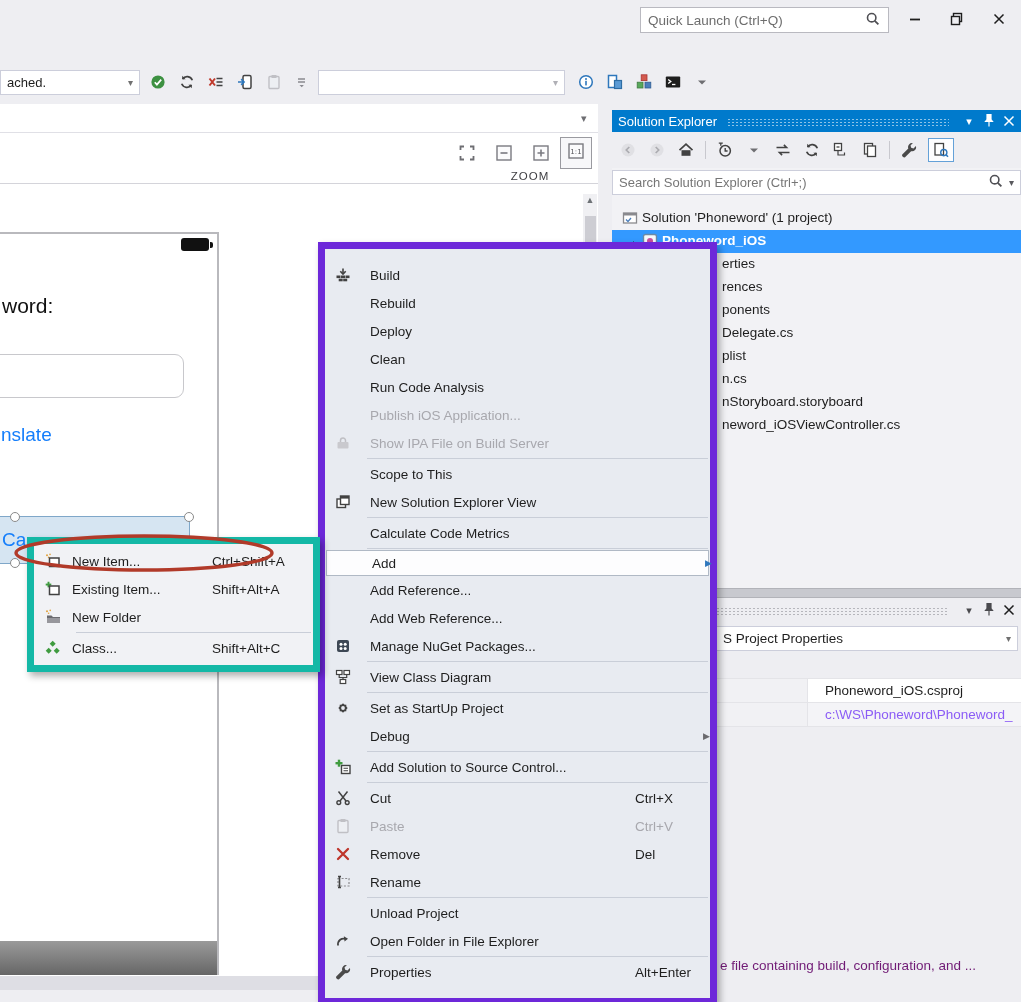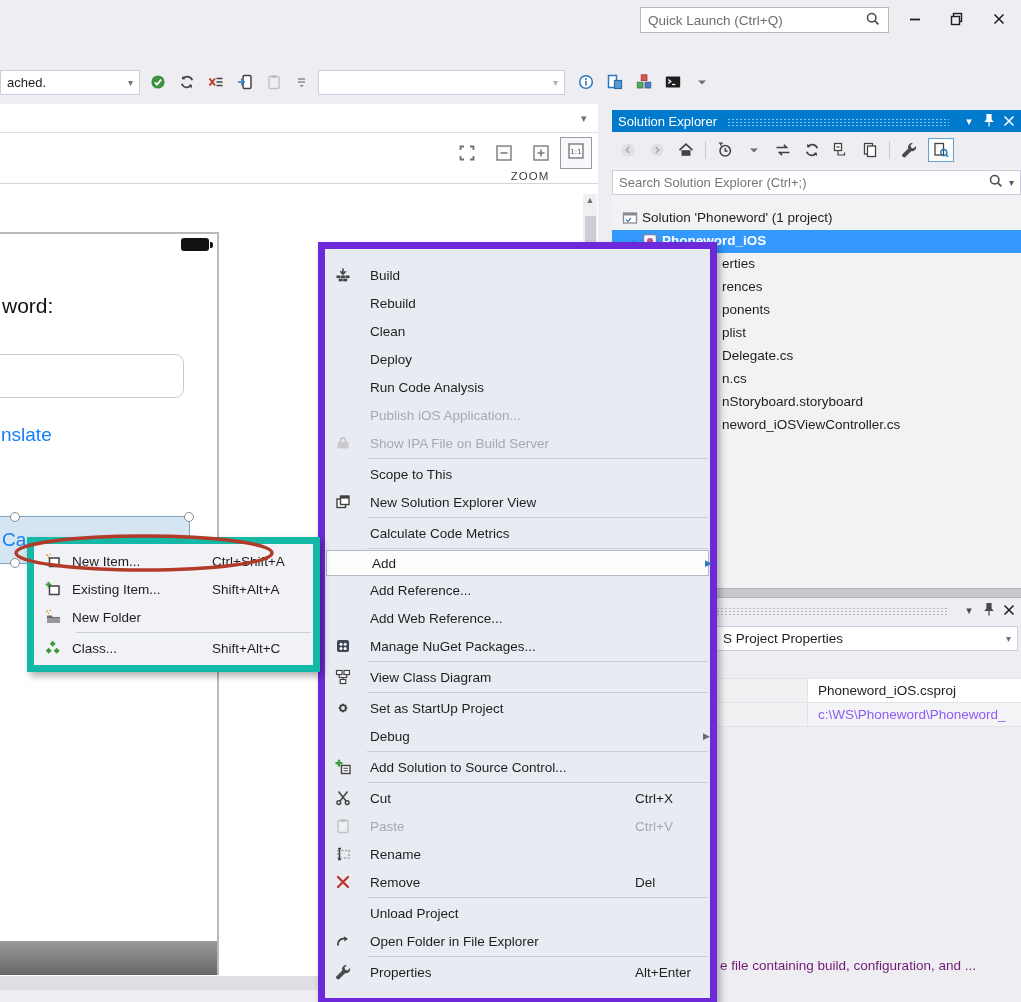--- a/index.html
+++ b/index.html
@@ -85,21 +85,21 @@
   #p-title{height:24px;display:flex;align-items:center;padding:0 2px 0 6px;color:#4A4A4E;font-size:13px;}
   #p-combo{position:absolute;left:2px;top:28px;width:404px;height:25px;background:#fff;
     border:1px solid #CCCEDB;box-sizing:border-box;display:flex;align-items:center;
     font-size:13.5px;color:#1E1E1E;}
   #p-combo .txt{padding-left:108px;white-space:nowrap;}
   #p-combo .caret{margin-left:auto;color:#717171;font-size:10px;padding-right:6px;}
   #p-grid{position:absolute;left:0;top:80px;width:409px;border-top:1px solid #E4E4E8;}
   .prow{height:23px;display:flex;font-size:13.5px;border-bottom:1px solid #E4E4E8;}
   .plabel{width:196px;background:#F1F1F4;position:relative;border-right:1px solid #E4E4E8;box-sizing:border-box;}
   .plabel span{position:absolute;left:98px;top:3px;}
-  .pvalue{flex:1;display:flex;align-items:center;padding-left:10px;white-space:nowrap;overflow:hidden;}
+  .pvalue{flex:1;display:flex;align-items:center;padding-left:17px;white-space:nowrap;overflow:hidden;}
   .prow.r1 .pvalue{background:#fff;color:#1E1E1E;}
   .prow.r2 .pvalue{background:#F4F4F7;color:#8b5cf6;}
   #p-desc{position:absolute;left:108px;top:360px;font-size:13.5px;color:#701a75;white-space:nowrap;}
 
   
   #ctxmenu{left:318px;top:242px;width:399px;background:#E8EBF1;border:7px solid #6d28d9;
     box-shadow:3px 4px 7px rgba(0,0,0,.32);padding:12px 0;box-sizing:border-box;z-index:50;}
   .mi{height:28px;display:flex;align-items:center;position:relative;font-size:13.5px;color:#1E1E1E;}
   .mi .mic{width:22px;margin-left:7px;display:flex;justify-content:center;flex:none;}
   .mi .mlabel{margin-left:16px;white-space:nowrap;}
@@ -401,24 +401,24 @@
         <div class="trow frag">
           <span class="tlabel">erties</span>
         </div>
         <div class="trow frag">
           <span class="tlabel">rences</span>
         </div>
         <div class="trow frag">
           <span class="tlabel">ponents</span>
         </div>
         <div class="trow frag">
+          <span class="tlabel">Delegate.cs</span>
+        </div>
+        <div class="trow frag">
           <span class="tlabel">plist</span>
-        </div>
-        <div class="trow frag">
-          <span class="tlabel">Delegate.cs</span>
         </div>
         <div class="trow frag">
           <span class="tlabel">n.cs</span>
         </div>
         <div class="trow frag">
           <span class="tlabel">nStoryboard.storyboard</span>
         </div>
         <div class="trow frag">
           <span class="tlabel">neword_iOSViewController.cs</span>
         </div>
@@ -482,25 +482,25 @@
           </svg>
         </span>
         <span class="mlabel">Build</span>
       </div>
       <div class="mi">
         <span class="mic"></span>
         <span class="mlabel">Rebuild</span>
       </div>
       <div class="mi">
         <span class="mic"></span>
+        <span class="mlabel">Deploy</span>
+      </div>
+      <div class="mi">
+        <span class="mic"></span>
         <span class="mlabel">Clean</span>
-      </div>
-      <div class="mi">
-        <span class="mic"></span>
-        <span class="mlabel">Deploy</span>
       </div>
       <div class="mi">
         <span class="mic"></span>
         <span class="mlabel">Run Code Analysis</span>
       </div>
       <div class="mi dis">
         <span class="mic"></span>
         <span class="mlabel">Publish iOS Application...</span>
       </div>
       <div class="mi dis">
@@ -620,35 +620,35 @@
             <rect x="3" y="2.5" width="10" height="12" rx="1" fill="#EDEFF3" stroke="#C0C0C5" stroke-width="1.4"></rect>
             <rect x="5.5" y="1" width="5" height="3" rx="0.5" fill="#C0C0C5"></rect>
           </svg>
         </span>
         <span class="mlabel">Paste</span>
         <span class="mshort">Ctrl+V</span>
       </div>
       <div class="mi">
         <span class="mic">
           <svg width="16" height="16" viewBox="0 0 16 16">
+            <path d="M3 3l10 10M13 3L3 13" stroke="#BE352B" stroke-width="2.3" stroke-linecap="round"></path>
+          </svg>
+        </span>
+        <span class="mlabel">Remove</span>
+        <span class="mshort">Del</span>
+      </div>
+      <div class="mi">
+        <span class="mic">
+          <svg width="16" height="16" viewBox="0 0 16 16">
             <rect x="3" y="4.5" width="11" height="7.5" fill="none" stroke="#8A8A8E" stroke-width="1.2" stroke-dasharray="2,1.6"></rect>
             <path d="M4.5 2.5v11" stroke="#424242" stroke-width="1.6"></path>
             <path d="M3 2.5h3M3 13.5h3" stroke="#424242" stroke-width="1.3"></path>
           </svg>
         </span>
         <span class="mlabel">Rename</span>
-      </div>
-      <div class="mi">
-        <span class="mic">
-          <svg width="16" height="16" viewBox="0 0 16 16">
-            <path d="M3 3l10 10M13 3L3 13" stroke="#BE352B" stroke-width="2.3" stroke-linecap="round"></path>
-          </svg>
-        </span>
-        <span class="mlabel">Remove</span>
-        <span class="mshort">Del</span>
       </div>
       <div class="msep"></div>
       <div class="mi">
         <span class="mic"></span>
         <span class="mlabel">Unload Project</span>
       </div>
       <div class="mi">
         <span class="mic">
           <svg width="16" height="16" viewBox="0 0 16 16">
             <path d="M3 12.5c-.5-5 3.5-8 8-6.5" fill="none" stroke="#424242" stroke-width="1.8"></path>

